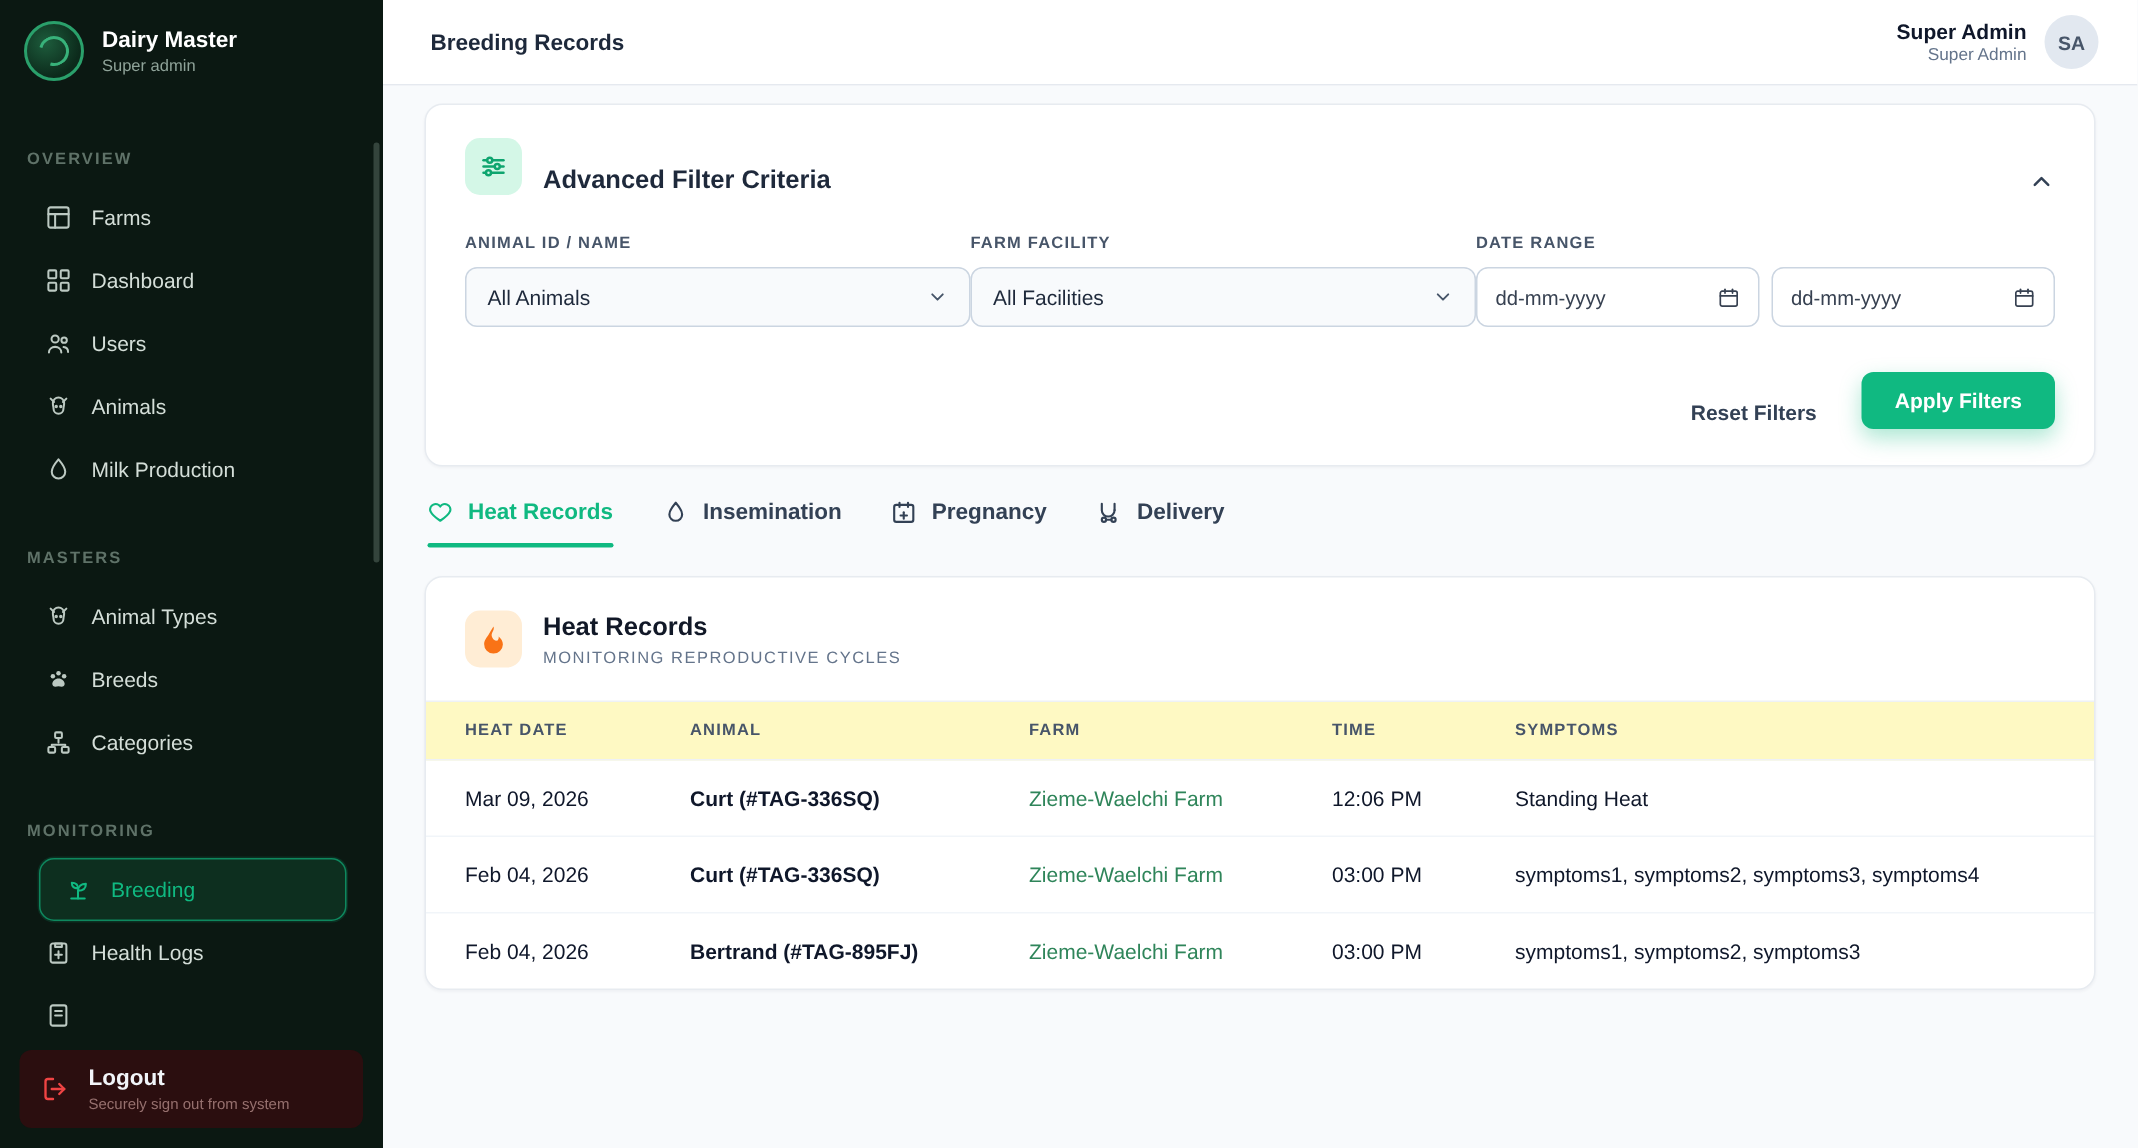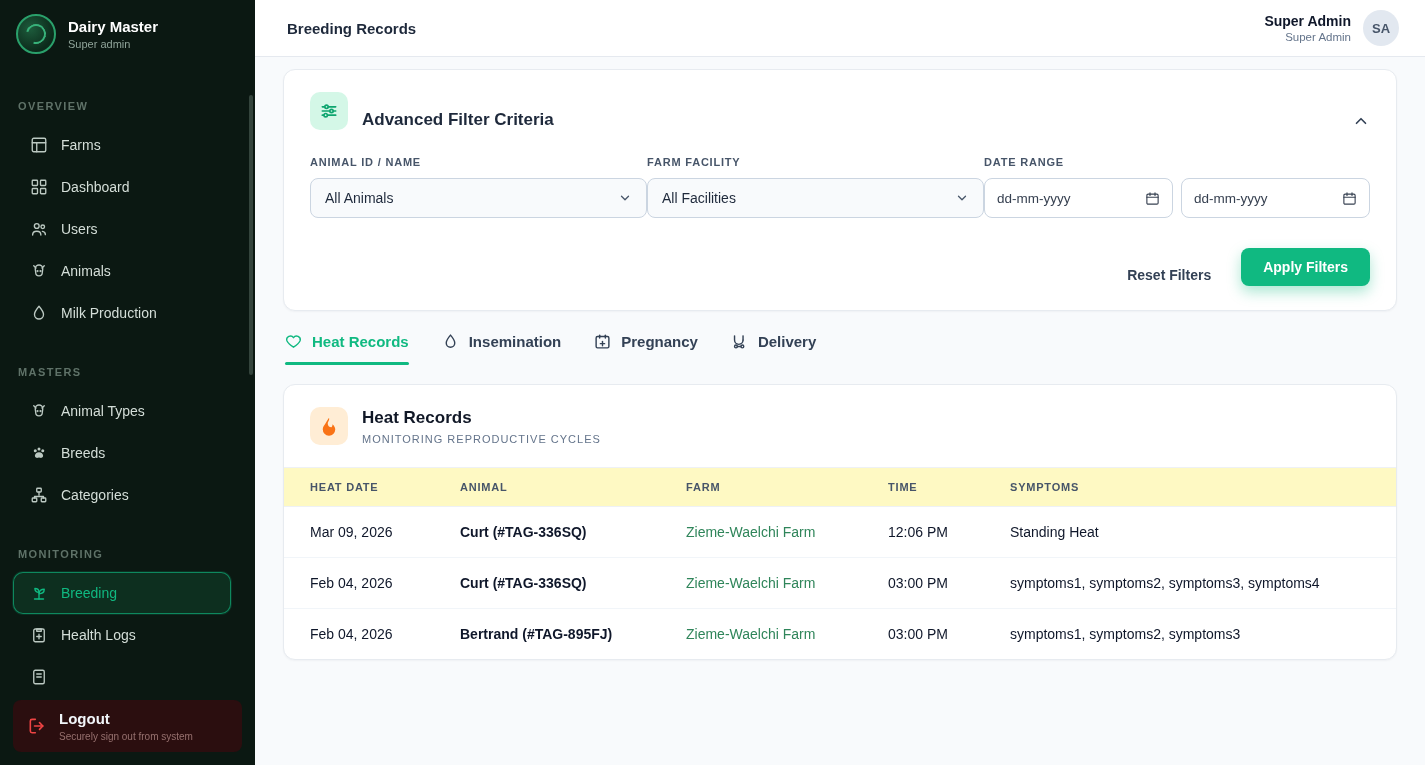--- a/index.html
+++ b/index.html
@@ -10,21 +10,21 @@
   .sidebar { position:fixed; left:0; top:0; bottom:0; width:255px; background:#0b1812; color:#d7e0da; z-index:10; }
   .brand { display:flex; align-items:center; gap:12px; padding:14px 16px; }
   .logo { width:40px; height:40px; border-radius:50%; background:radial-gradient(circle at 35% 35%, #1d5c3c, #0c2a1b 70%); border:2px solid #2aa06b; position:relative; flex:none; }
   .logo::after { content:""; position:absolute; inset:8px; border-radius:50%; border:2px solid #38b27a; border-left-color:transparent; transform:rotate(-30deg); }
   .brand-name { font-size:15px; font-weight:700; color:#ffffff; }
   .brand-sub { font-size:11px; color:#8fa399; margin-top:3px; }
   .section-label { padding:32px 18px 12px; font-size:11px; font-weight:700; letter-spacing:1.4px; color:#5f7268; }
   .sidebar .section-label:first-of-type { padding-top:30px; }
   .nav-item { display:flex; align-items:center; gap:13px; height:42px; padding:0 18px 0 30px; font-size:14px; color:#d4ded8; cursor:pointer; }
   .nav-item svg { width:18px; height:18px; flex:none; color:#bcc9c2; }
-  .nav-item.active { margin:0 24px 0 13px; padding:0 16px; border-radius:10px; background:#0d2f1f; border:1px solid rgba(16,185,129,.65); color:#10b981; box-shadow:0 0 0 1px rgba(16,185,129,.15); }
+  .nav-item.active { margin:0 24px 0 26px; padding:0 16px; border-radius:10px; background:#0d2f1f; border:1px solid rgba(16,185,129,.65); color:#10b981; box-shadow:0 0 0 1px rgba(16,185,129,.15); }
   .nav-item.active svg { color:#10b981; }
   .nav-item.partial { overflow:hidden; }
   .side-scrollbar { position:absolute; right:2px; top:95px; width:4px; height:280px; border-radius:2px; background:#34443c; }
   .logout-card { position:absolute; left:13px; right:13px; bottom:13px; background:#2b0e0f; border-radius:8px; padding:10px 14px; display:flex; align-items:center; gap:12px; cursor:pointer; }
   .logout-card svg { width:20px; height:20px; color:#ef4444; flex:none; }
   .logout-title { font-size:15px; font-weight:700; color:#f1f5f9; }
   .logout-sub { font-size:10px; color:#96706e; margin-top:4px; }
 
   
   .topbar { margin-left:255px; height:57px; background:#ffffff; border-bottom:1px solid #e5e9ef; display:flex; align-items:center; justify-content:space-between; padding:0 26px 0 32px; }

